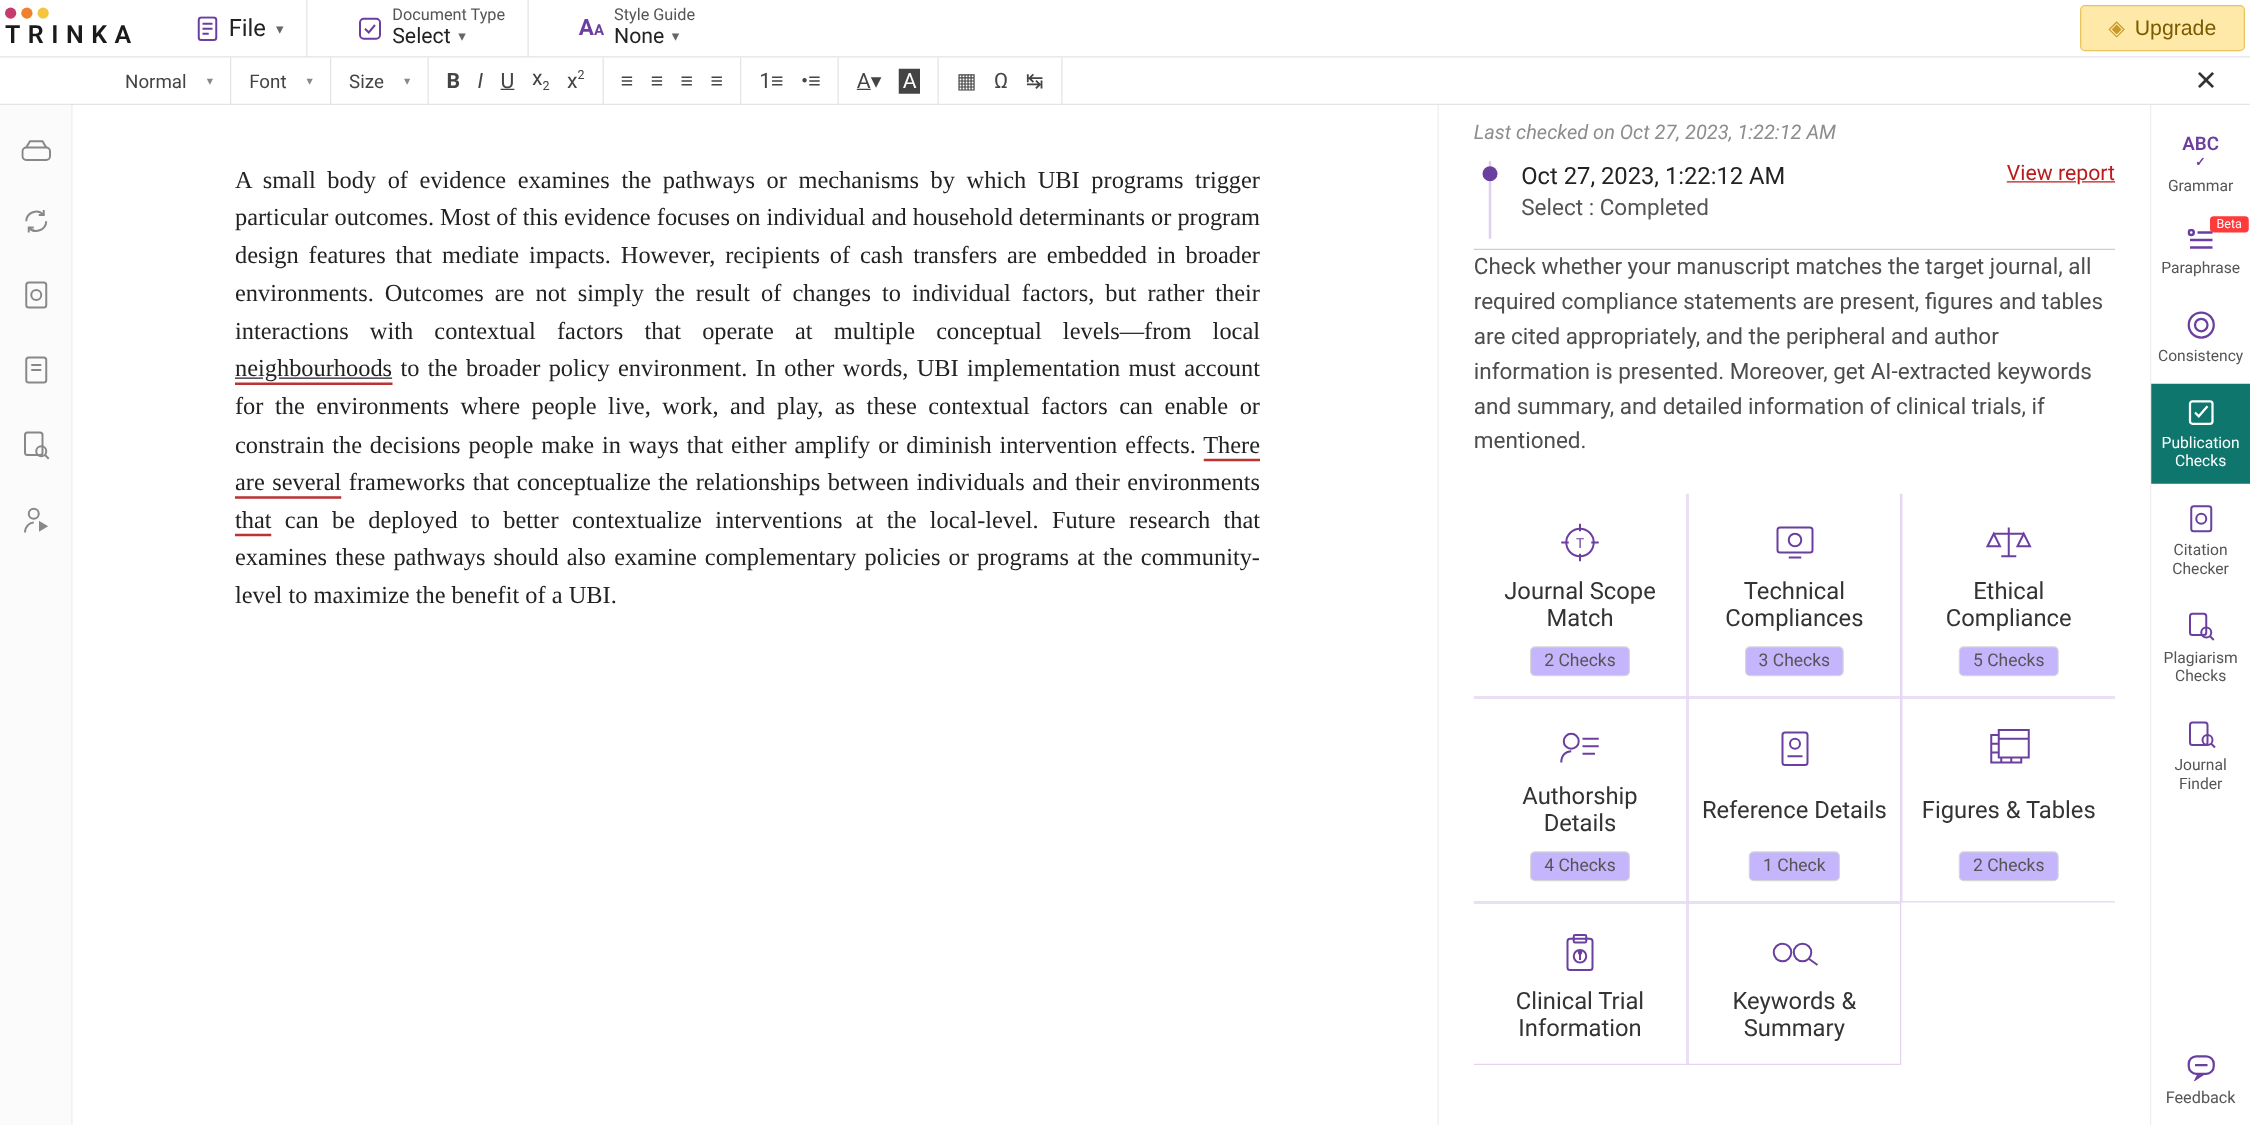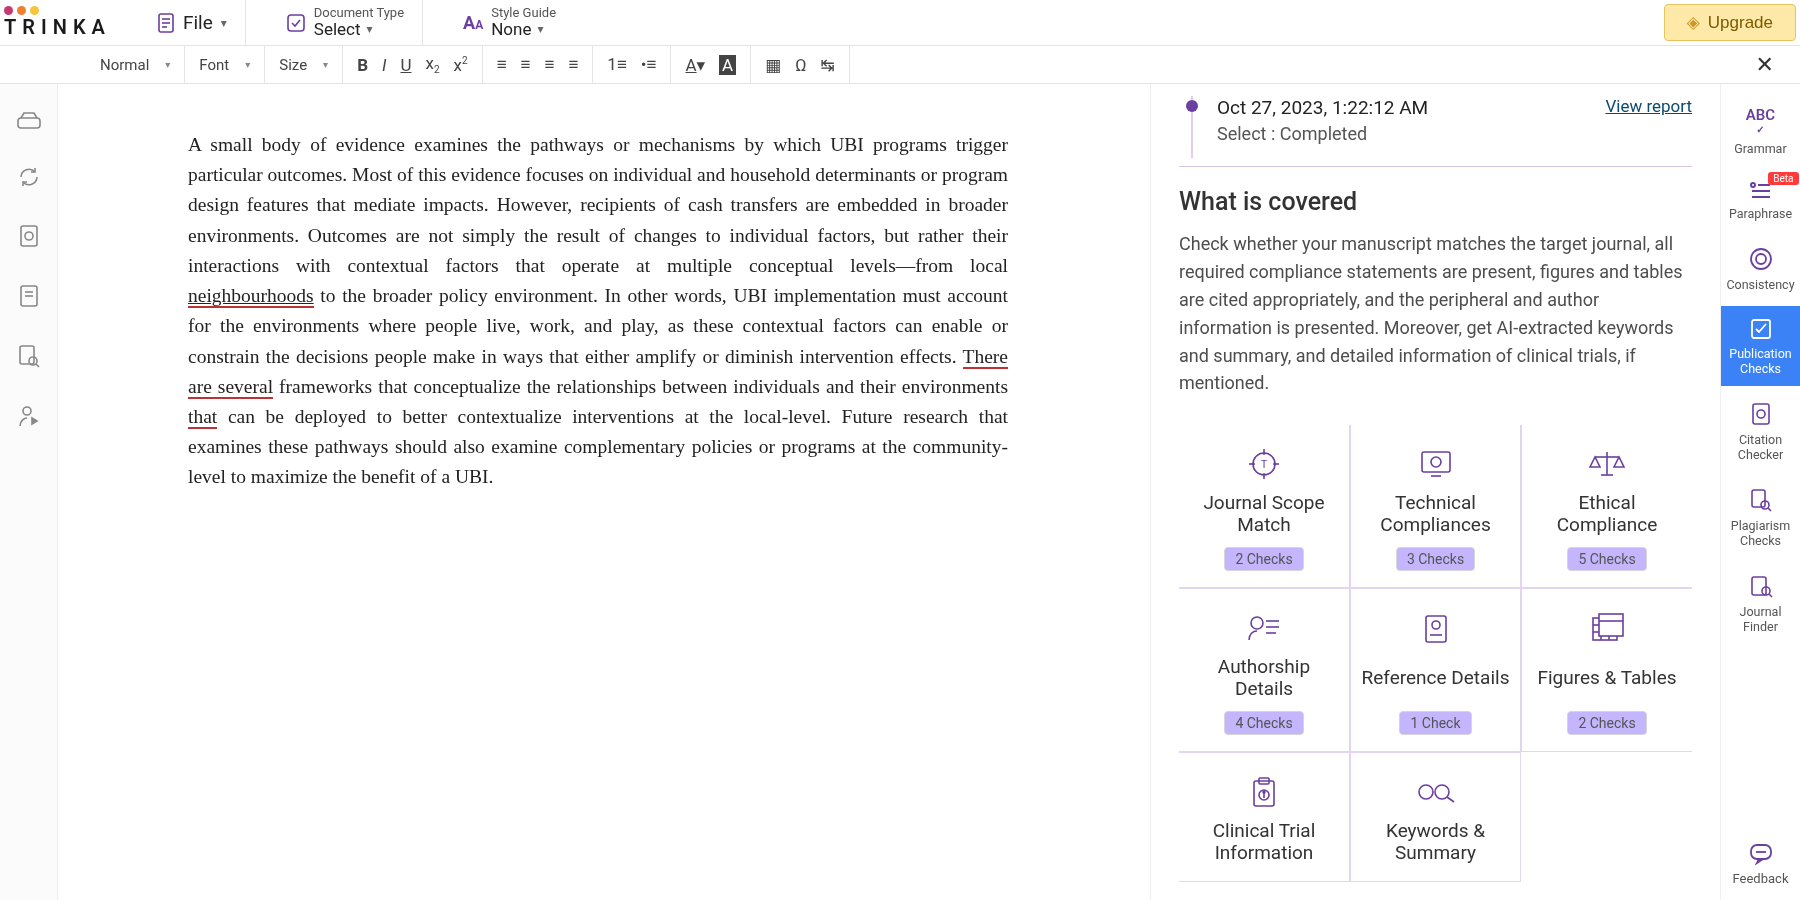--- a/index.html
+++ b/index.html
@@ -44,38 +44,38 @@
 
   
   .rpanel{ width:570px; border-left:1px solid #eee; padding:0 0 20px 0; overflow:auto; position:relative;}
   .rp-pad{ padding:12px 28px 0 28px; }
   .lc{ font-style:italic; color:#8d8d8d; font-size:16px; margin-bottom:14px;}
   .runline{ border-left:2px solid #e0d0ef; margin-left:12px; padding-left:24px; position:relative; padding-bottom:14px;}
   .rundot{ position:absolute; left:-7px; top:4px; width:12px;height:12px;border-radius:50%; background:#6b3fa0; }
   .runhead{ display:flex; justify-content:space-between; align-items:flex-start; }
   .rundate{ font-size:19px; color:#222; }
   .runstat{ font-size:18px; color:#555; margin-top:4px;}
-  .viewrep{ color:#0c4a6e; text-decoration:underline; font-size:17px; cursor:pointer;}
+  .viewrep{ color:#b91c1c; text-decoration:underline; font-size:17px; cursor:pointer;}
   .rp-div{ height:1px; background:#d6c6e6; margin-top:8px;}
   .wc-title{ font-size:25px; color:#333; margin:20px 0 14px; font-weight:500;}
   .wc-body{ font-size:18px; color:#4d4d4d; line-height:1.55; }
 
   .tiles{ display:grid; grid-template-columns:repeat(3,1fr); margin-top:28px; }
   .tile{ border:1px solid #e3d5f1; padding:22px 10px 16px; display:flex; flex-direction:column; align-items:center; gap:10px; cursor:pointer;}
   .tile:nth-child(1),.tile:nth-child(2),.tile:nth-child(3){ border-top:none;}
   .tile:nth-child(1),.tile:nth-child(4),.tile:nth-child(7){ border-left:none;}
   .tile:nth-child(3),.tile:nth-child(6),.tile:nth-child(9){ border-right:none;}
   .tile-ico{ color:#6b3fa0; font-size:30px; height:34px; display:flex; align-items:center; }
   .tile-title{ text-align:center; font-size:19px; color:#333; line-height:1.2; min-height:46px; display:flex; align-items:center;}
   .tile-badge{ background:#c4b5fd; color:#555; font-size:14px; padding:3px 10px; border-radius:4px; border:1px solid #d6d6d6;}
 
   
   .toolrail{ width:80px; border-left:1px solid #eee; display:flex; flex-direction:column; align-items:center; padding-top:10px; gap:4px; }
   .tr-item{ width:80px; padding:12px 2px 10px; display:flex; flex-direction:column; align-items:center; gap:6px; font-size:12.5px; color:#555; text-align:center; cursor:pointer; position:relative;}
-  .tr-item.active{ background:#3b82f6; color:#fff; }
+  .tr-item.active{ background:#0f766e; color:#fff; }
   .tr-ico{ font-size:22px; color:#6b3fa0; }
   .tr-item.active .tr-ico{ color:#fff; }
   .beta{ position:absolute; top:2px; right:2px; background:#ff3a3a; color:#fff; font-size:10px; padding:1px 5px; border-radius:3px;}
   .feedback{ margin-top:auto; padding:14px 4px; font-size:13px; color:#555; display:flex; flex-direction:column; align-items:center; gap:6px;}
   .feedback .tr-ico{ color:#6b3fa0;}
 
   svg{display:block}
 </style>
 </head>
 <body>
@@ -230,34 +230,34 @@
         </svg>
       </span>
   </div>
 
   <div class="editor">
     <p class="para"><span>A small body of evidence examines the pathways or mechanisms by which UBI programs trigger particular outcomes. Most of this evidence focuses on individual and household determinants or program design features that mediate impacts. However, recipients of cash transfers are embedded in broader environments. Outcomes are not simply the result of changes to individual factors, but rather their interactions with contextual factors that operate at multiple conceptual levels—from local </span><span class="sp-err">neighbourhoods</span><span> to the broader policy environment. In other words, UBI implementation must account for the environments where people live, work, and play, as these contextual factors can enable or constrain the decisions people make in ways that either amplify or diminish intervention effects. </span><span class="gr-err">There are several</span><span> frameworks that conceptualize the relationships between individuals and their environments </span><span class="gr-err">that</span><span> can be deployed to better contextualize interventions at the local-level. Future research that examines these pathways should also examine complementary policies or programs at the community-level to maximize the benefit of a UBI.</span></p>
   </div>
 
   <div class="rpanel">
     <div class="rp-pad">
+      <div class="lc">Last checked on Oct 27, 2023, 1:22:12 AM</div>
 
       <div class="runline">
         <div class="rundot"></div>
         <div class="runhead">
           <div>
             <div class="rundate">Oct 27, 2023, 1:22:12 AM</div>
             <div class="runstat"><span>Select : </span><span>Completed</span></div>
           </div>
           <a class="viewrep">View report</a>
         </div>
       </div>
       <div class="rp-div"></div>
 
-      <div class="wc-title">What is covered</div>
       <div class="wc-body">Check whether your manuscript matches the target journal, all required compliance statements are present, figures and tables are cited appropriately, and the peripheral and author information is presented. Moreover, get AI-extracted keywords and summary, and detailed information of clinical trials, if mentioned.</div>
 
       <div class="tiles">
         <div class="tile">
           <span class="tile-ico">
               <svg width="34" height="34" viewBox="0 0 34 34" fill="none" stroke="#6b3fa0" stroke-width="1.6">
                 <circle cx="17" cy="17" r="11"></circle>
                 <line x1="17" y1="2" x2="17" y2="8"></line>
                 <line x1="17" y1="26" x2="17" y2="32"></line>
                 <line x1="2" y1="17" x2="8" y2="17"></line>

